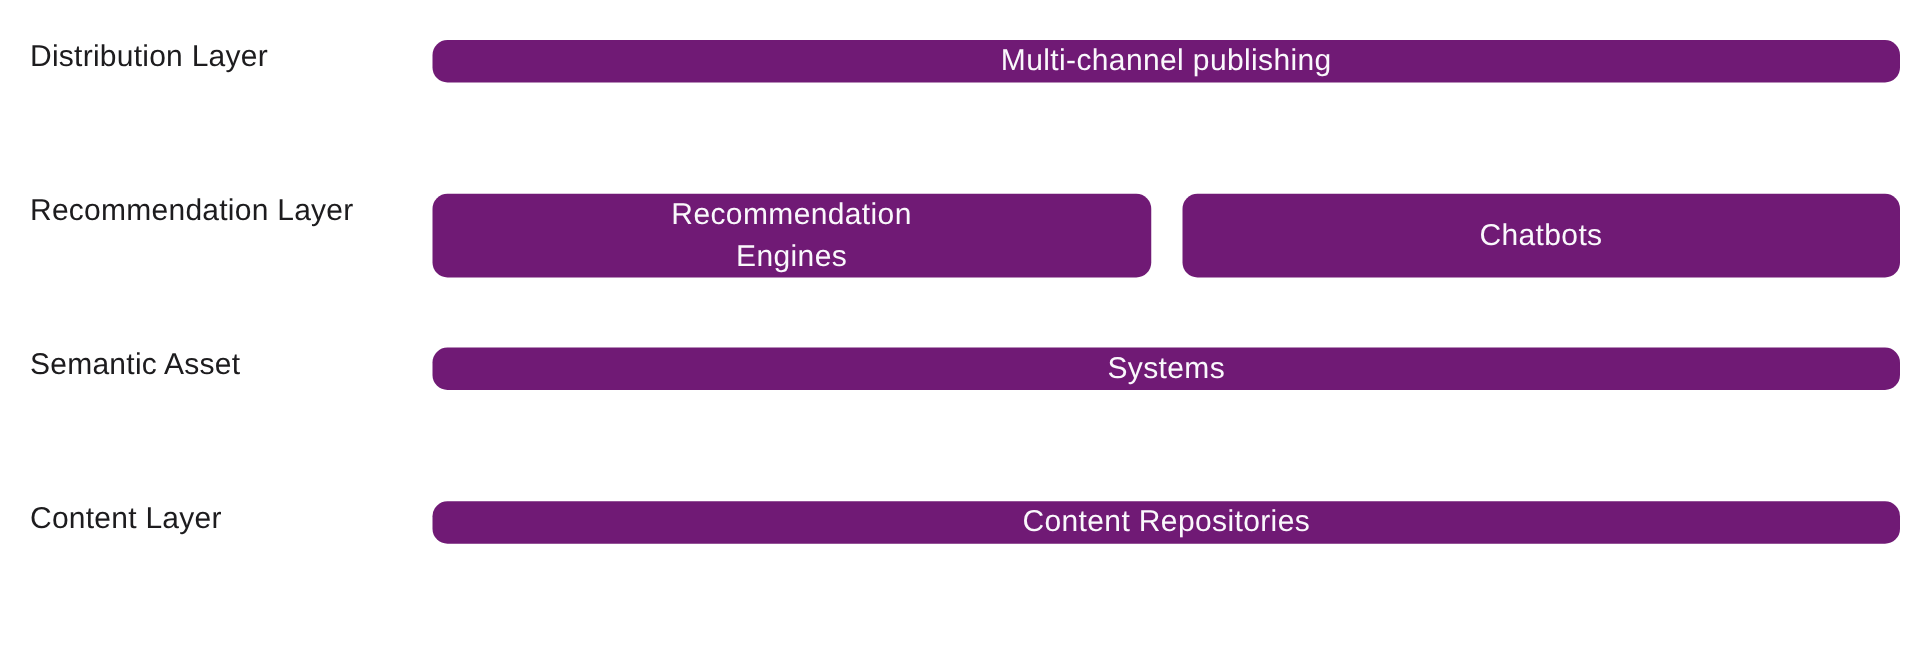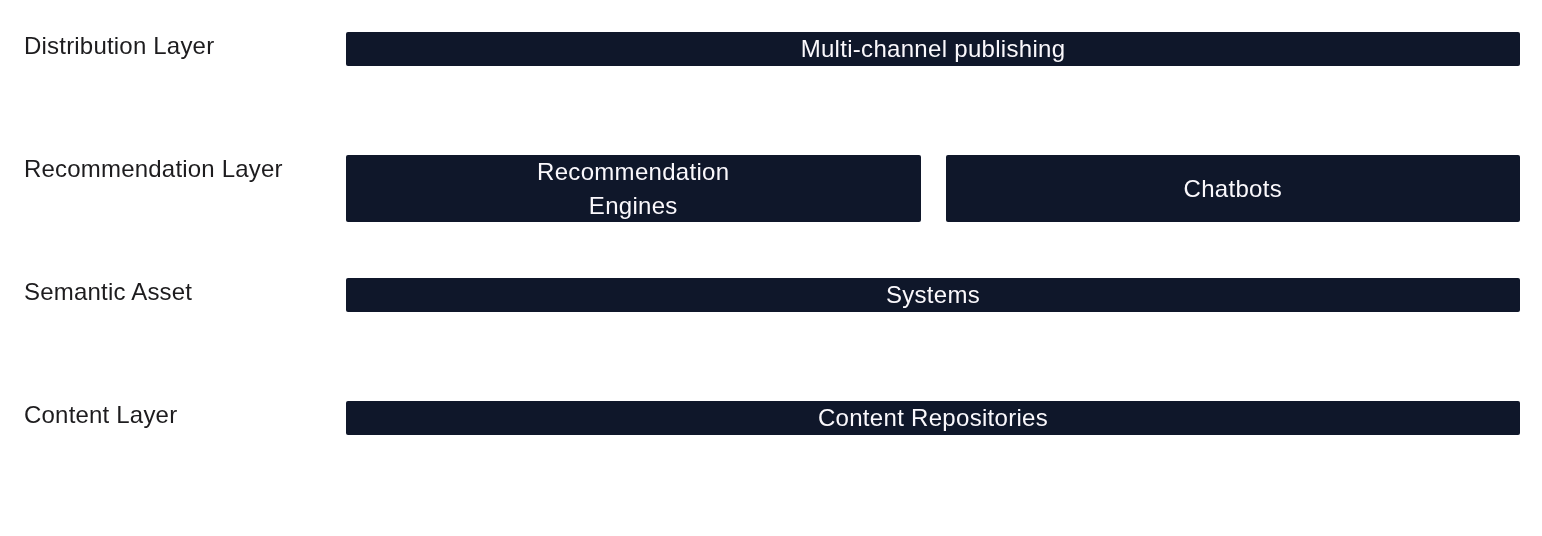--- a/index.html
+++ b/index.html
@@ -31,22 +31,22 @@
     color: #1d1c1e;
   }
   .boxes {
     flex: 1;
     display: flex;
     gap: 25px;
     margin-right: 22px;
   }
   .box {
     flex: 1;
-    background: #0f172a;
-    border-radius: 2px;
+    background: #701a75;
+    border-radius: 12px;
     display: flex;
     align-items: center;
     justify-content: center;
     text-align: center;
     color: #faf8fc;
     font-size: 24px;
     font-weight: 500;
     letter-spacing: 0.3px;
     line-height: 1.4;
     white-space: pre-line;

